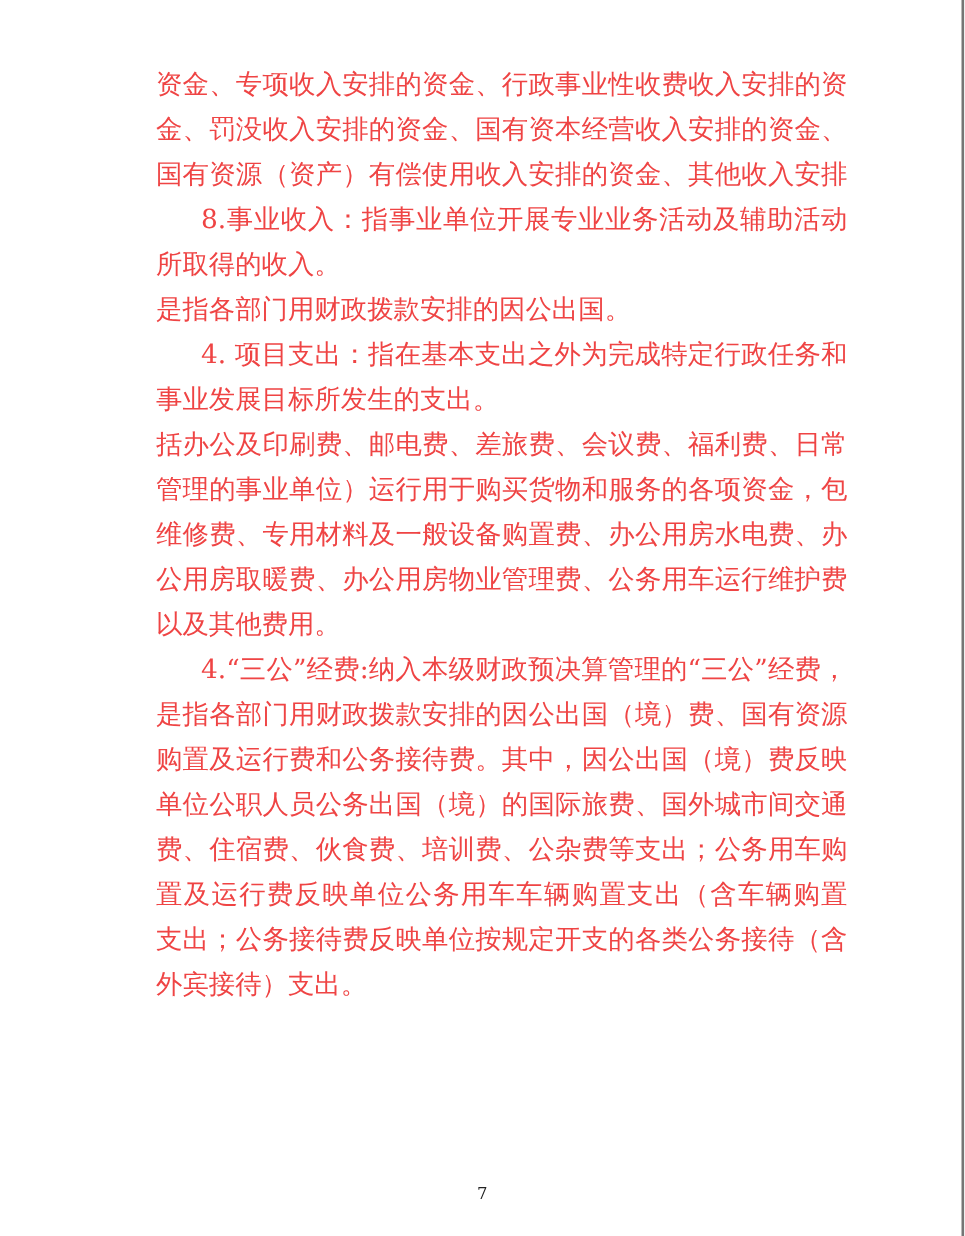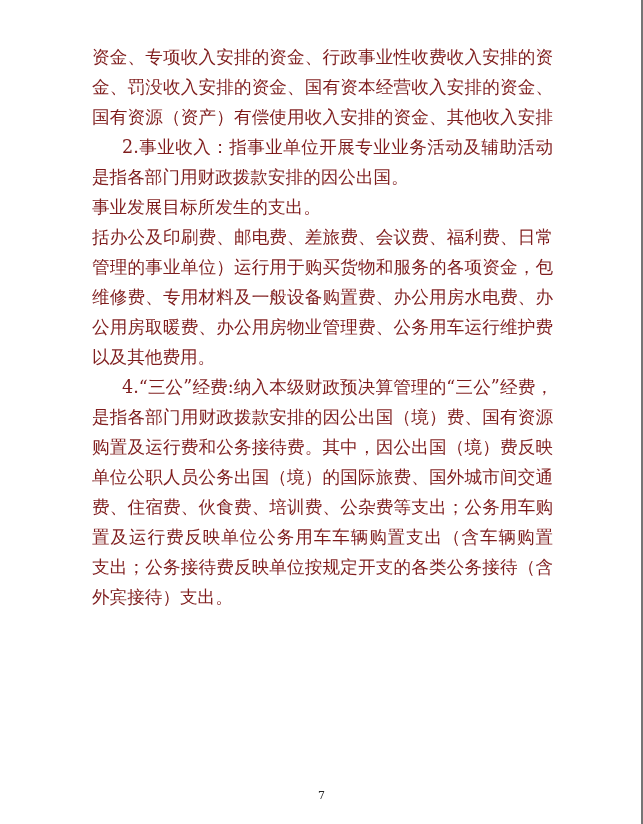--- a/index.html
+++ b/index.html
@@ -18,26 +18,26 @@
   .edge-line {
     position: absolute;
     top: 0;
     right: 0;
     width: 2px;
     height: 824px;
     background: #757575;
   }
   .text-block {
     position: absolute;
-    left: 92px;
+    left: 104px;
     top: 42px;
     width: 461px;
     font-size: 17.6px;
     line-height: 30px;
-    color: #7f1d1d;
+    color: #ef4444;
   }
   .line {
     height: 30px;
     text-align: justify;
     text-align-last: justify;
     text-justify: inter-character;
     overflow: hidden;
   }
   .line.indent {
     padding-left: 30px;
@@ -57,22 +57,24 @@
   }
 </style>
 </head>
 <body>
 
 <div class="page">
   <div class="text-block" id="text-block">
       <div class="line">资金、专项收入安排的资金、行政事业性收费收入安排的资</div>
       <div class="line">金、罚没收入安排的资金、国有资本经营收入安排的资金、</div>
       <div class="line">国有资源（资产）有偿使用收入安排的资金、其他收入安排</div>
-      <div class="line indent">2.事业收入：指事业单位开展专业业务活动及辅助活动</div>
+      <div class="line indent">8.事业收入：指事业单位开展专业业务活动及辅助活动</div>
+      <div class="line last">所取得的收入。</div>
       <div class="line last">是指各部门用财政拨款安排的因公出国。</div>
+      <div class="line indent">4. 项目支出：指在基本支出之外为完成特定行政任务和</div>
       <div class="line last">事业发展目标所发生的支出。</div>
       <div class="line">括办公及印刷费、邮电费、差旅费、会议费、福利费、日常</div>
       <div class="line">管理的事业单位）运行用于购买货物和服务的各项资金，包</div>
       <div class="line">维修费、专用材料及一般设备购置费、办公用房水电费、办</div>
       <div class="line">公用房取暖费、办公用房物业管理费、公务用车运行维护费</div>
       <div class="line last">以及其他费用。</div>
       <div class="line indent">4.“三公”经费:纳入本级财政预决算管理的“三公”经费，</div>
       <div class="line">是指各部门用财政拨款安排的因公出国（境）费、国有资源</div>
       <div class="line">购置及运行费和公务接待费。其中，因公出国（境）费反映</div>
       <div class="line">单位公职人员公务出国（境）的国际旅费、国外城市间交通</div>

